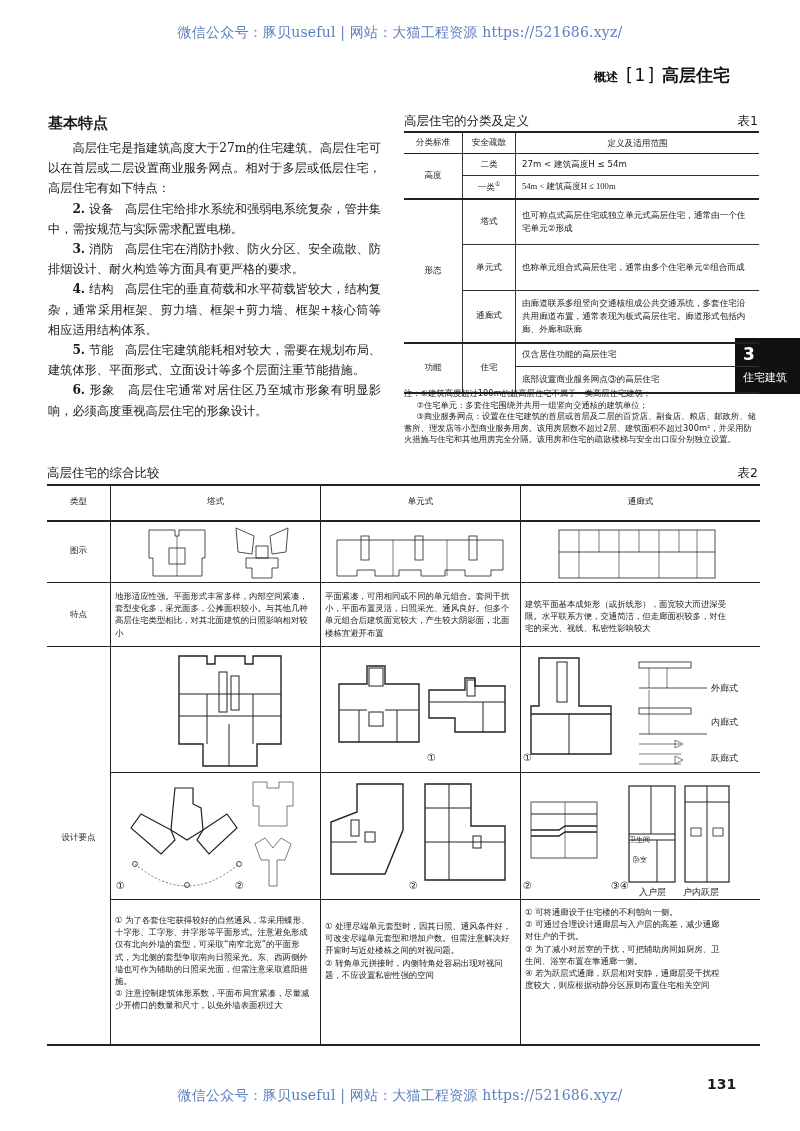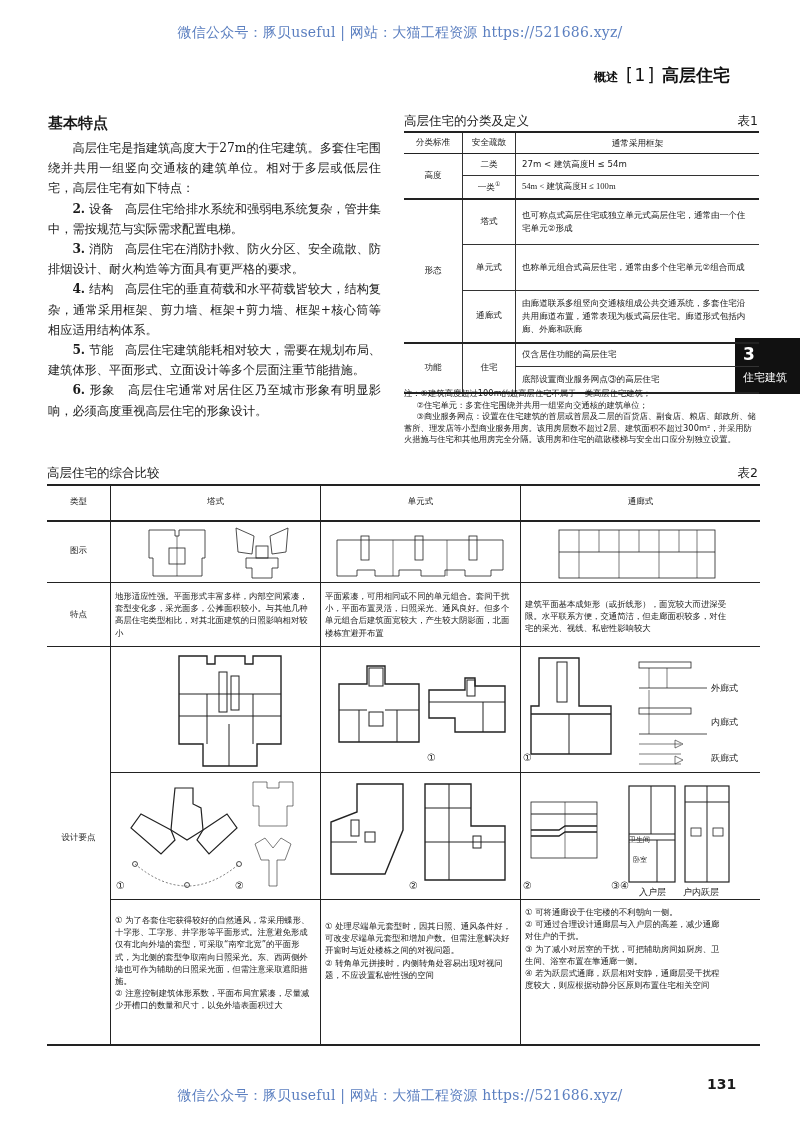--- a/index.html
+++ b/index.html
@@ -62,36 +62,36 @@
   <span>高层住宅</span>
 </div>
 
 <div class="abs side-tab">
   <span class="num">3</span>
   <span class="lbl">住宅建筑</span>
 </div>
 
 <div class="abs section-title">基本特点</div>
 <div class="abs body-text">
-  <p>高层住宅是指建筑高度大于27m的住宅建筑。多套住宅围绕并共用一组竖向交通核的建筑单位。相对于多层或低层住宅，高层住宅有如下特点：</p>
+  <p>高层住宅是指建筑高度大于27m的住宅建筑。高层住宅可以在首层或二层设置商业服务网点。相对于多层或低层住宅，高层住宅有如下特点：</p>
   <p><b>2.</b> <span>设备</span>&nbsp;&nbsp;&nbsp;<span>高层住宅给排水系统和强弱电系统复杂，管井集中，需按规范与实际需求配置电梯。</span></p>
   <p><b>3.</b> <span>消防</span>&nbsp;&nbsp;&nbsp;<span>高层住宅在消防扑救、防火分区、安全疏散、防排烟设计、耐火构造等方面具有更严格的要求。</span></p>
   <p><b>4.</b> <span>结构</span>&nbsp;&nbsp;&nbsp;<span>高层住宅的垂直荷载和水平荷载皆较大，结构复杂，通常采用框架、剪力墙、框架+剪力墙、框架+核心筒等相应适用结构体系。</span></p>
   <p><b>5.</b> <span>节能</span>&nbsp;&nbsp;&nbsp;<span>高层住宅建筑能耗相对较大，需要在规划布局、建筑体形、平面形式、立面设计等多个层面注重节能措施。</span></p>
   <p><b>6.</b> <span>形象</span>&nbsp;&nbsp;&nbsp;<span>高层住宅通常对居住区乃至城市形象有明显影响，必须高度重视高层住宅的形象设计。</span></p>
 </div>
 
 <div class="abs t1-title">高层住宅的分类及定义</div>
 <div class="abs t1-no">表1</div>
 <table class="abs t1">
   <tbody>
       <tr class="top">
     <th class="c1">分类标准</th>
     <th class="c2">安全疏散</th>
-    <th class="c3" style="text-align:center">通常采用框架</th>
+    <th class="c3" style="text-align:center">定义及适用范围</th>
   </tr>
   <tr style="height:22px">
     <td class="c1 thick-bottom" rowspan="2">高度</td>
     <td class="c2">二类</td>
     <td class="c3">27m &lt; 建筑高度H ≤ 54m</td>
   </tr>
   <tr style="height:23px">
     <td class="c2 thick-bottom"><span>一类</span><sup>①</sup></td>
     <td class="c3 thick-bottom">54m &lt; 建筑高度H ≤ 100m</td>
   </tr>
@@ -288,21 +288,21 @@
     <line x1="24" y1="2" x2="24" y2="98" stroke-width="1"></line>
     <line x1="2" y1="18" x2="46" y2="18" stroke-width="1"></line>
     <rect x="8" y="44" width="10" height="8" stroke-width="0.8"></rect>
     <rect x="30" y="44" width="10" height="8" stroke-width="0.8"></rect>
   </svg>
   <div class="cell-text" style="left:582px;top:350px;font-size:7px;">卫生间</div>
   <div class="cell-text" style="left:586px;top:370px;font-size:7px;">卧室</div>
   <div class="corr-label" style="left:592px;top:402px;">入户层</div>
   <div class="corr-label" style="left:636px;top:402px;">户内跃层</div>
   <div class="circ" style="left:476px;top:396px;">②</div>
-  <div class="circ" style="left:564px;top:396px;font-family:Liberation Mono, monospace;">③④</div>
+  <div class="circ" style="left:564px;top:396px;">③④</div>
 
   <div class="cell-text" style="left:68px;top:430px;width:200px;">
     <div>① 为了各套住宅获得较好的自然通风，常采用蝶形、十字形、工字形、井字形等平面形式。注意避免形成仅有北向外墙的套型，可采取“南窄北宽”的平面形式，为北侧的套型争取南向日照采光。东、西两侧外墙也可作为辅助的日照采光面，但需注意采取遮阳措施。</div>
     <div>② 注意控制建筑体形系数，平面布局宜紧凑，尽量减少开槽口的数量和尺寸，以免外墙表面积过大</div>
   </div>
   <div class="cell-text" style="left:278px;top:436px;width:190px;">
     <div>① 处理尽端单元套型时，因其日照、通风条件好，可改变尽端单元套型和增加户数。但需注意解决好开窗时与近处楼栋之间的对视问题。</div>
     <div>② 转角单元拼接时，内侧转角处容易出现对视问题，不应设置私密性强的空间</div>
   </div>
   <div class="cell-text" style="left:478px;top:422px;width:200px;">

